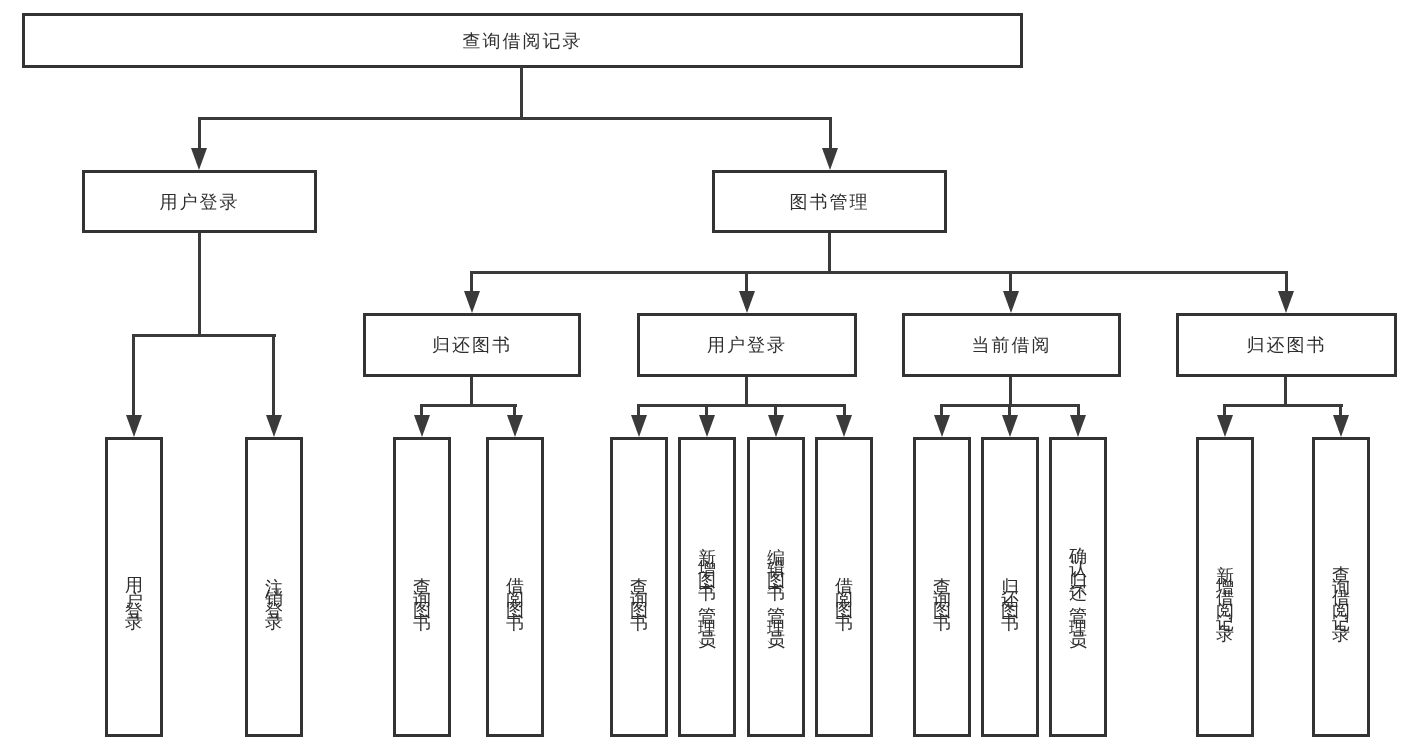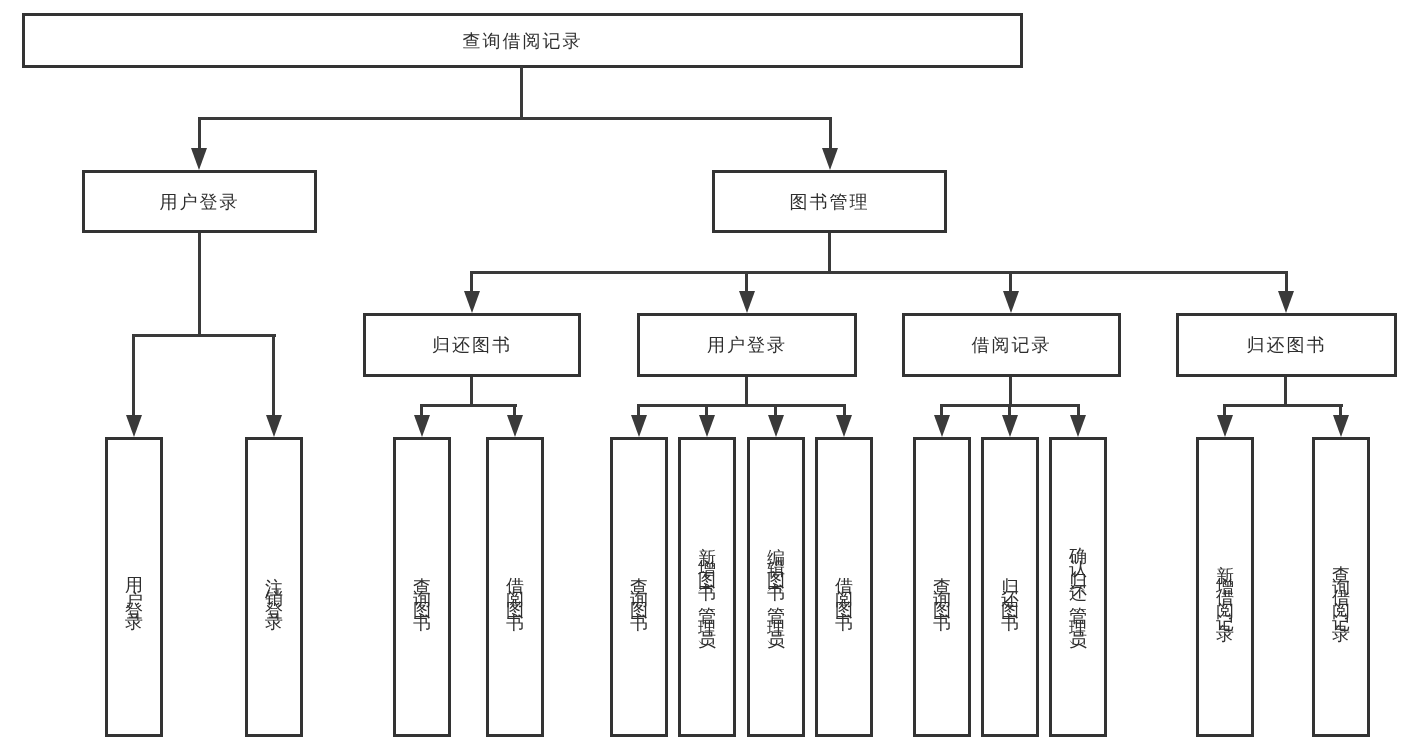--- a/index.html
+++ b/index.html
@@ -45,21 +45,21 @@
     <span>图书管理</span>
   </div>
 
   <div class="box hbox" style="left:363px;top:313px;width:218px;height:64px">
     <span>归还图书</span>
   </div>
   <div class="box hbox" style="left:637px;top:313px;width:220px;height:64px">
     <span>用户登录</span>
   </div>
   <div class="box hbox" style="left:902px;top:313px;width:219px;height:64px">
-    <span>借阅记录</span>
+    <span>当前借阅</span>
   </div>
   <div class="box hbox" style="left:1176px;top:313px;width:221px;height:64px">
     <span>归还图书</span>
   </div>
 
   <div class="box vbox" style="left:105px;top:437px;width:58px;height:300px">
     <span>用户登录</span>
   </div>
   <div class="box vbox" style="left:245px;top:437px;width:58px;height:300px">
     <span>注销登录</span>

